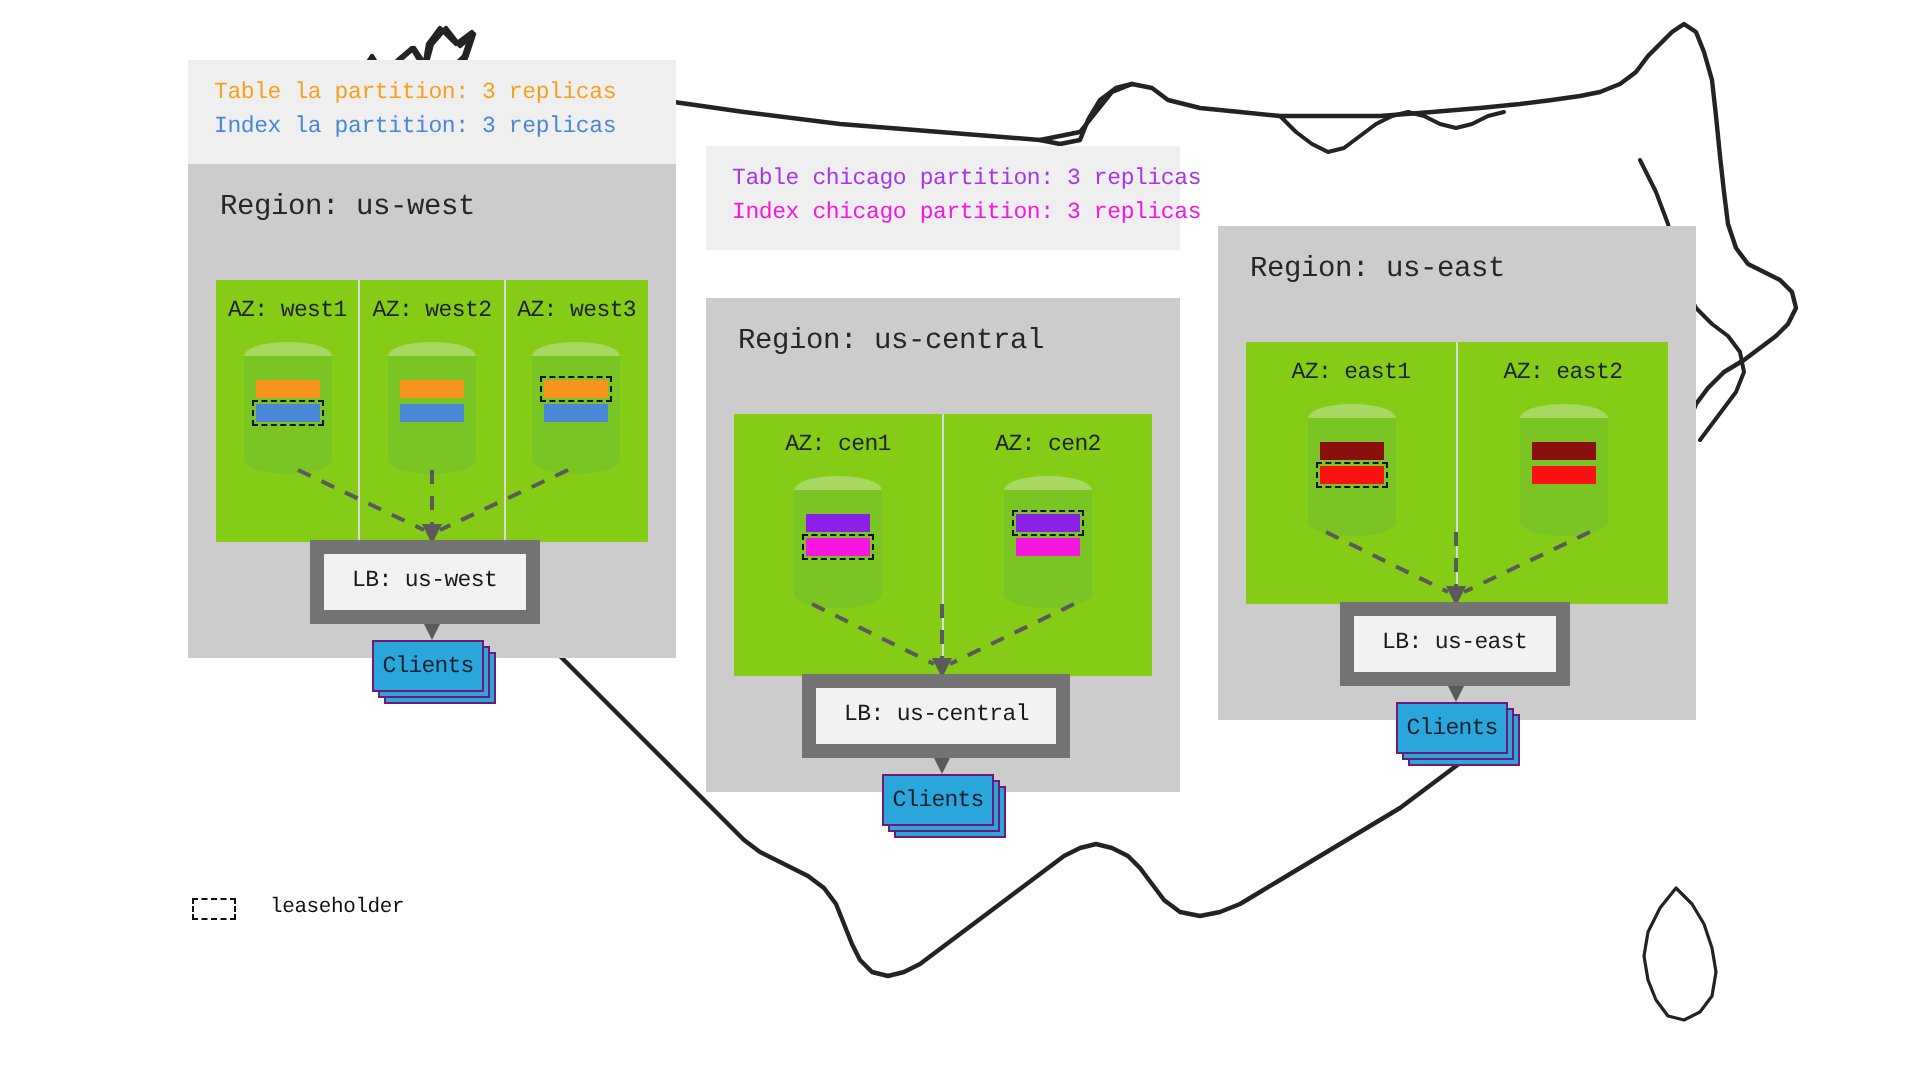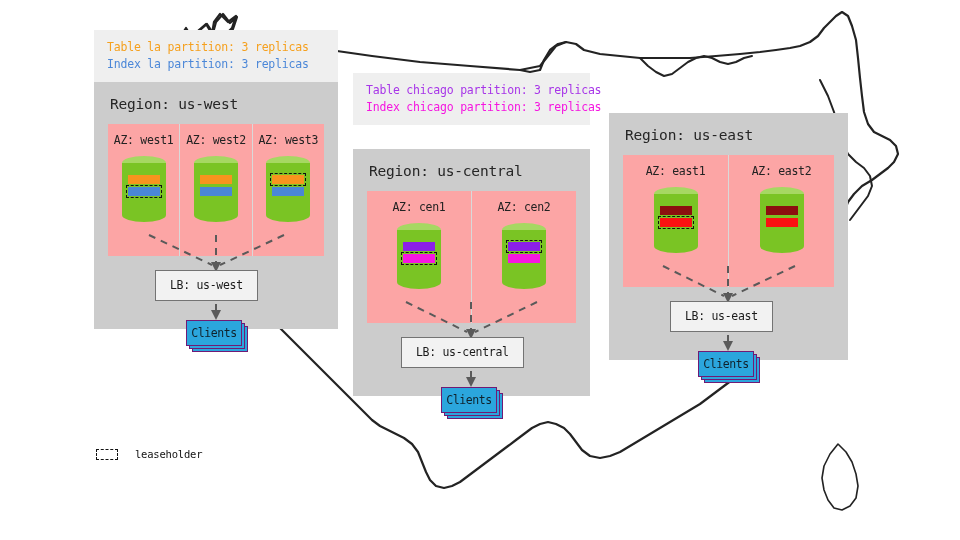--- a/index.html
+++ b/index.html
@@ -2,40 +2,40 @@
 <html><head>
 <meta charset="utf-8">
 <style>
   * { box-sizing: border-box; margin: 0; padding: 0; }
   html, body {
     width: 960px; height: 540px;
     background: #ffffff;
     font-family: "DejaVu Sans Mono", "Liberation Mono", monospace;
     overflow: hidden;
   }
-  #stage { position: relative; width: 960px; height: 540px; }
+  #stage { position: relative; width: 960px; height: 540px; font-family: Liberation Mono, monospace; }
 
   
   #usmap { position: absolute; left: 0; top: 0; width: 960px; height: 540px; }
 
   
   .region { position: absolute; }
   .legend-band {
     background: #efefef;
     padding: 9px 13px 10px 13px;
     line-height: 1.45;
   }
   .legend-line { font-size: 11.5px; white-space: nowrap; letter-spacing: -0.2px; }
   .region-body { background: #cccccc; position: relative; }
   .region-title {
     font-size: 14.5px; color: #262626;
-    padding: 14px 0 12px 16px; letter-spacing: -0.2px;
+    padding: 14px 0 28px 16px; letter-spacing: -0.2px;
   }
   .az-strip {
-    background: #fca5a5;
+    background: #84cc16;
     display: flex; margin: 0 14px;
     position: relative;
   }
   .az-cell {
     flex: 1 1 0; position: relative;
     border-right: 1px solid #d9d9d9;
     padding-top: 9px;
   }
   .az-cell:last-child { border-right: none; }
   .az-label {
@@ -67,21 +67,21 @@
     outline: 1.6px dashed #111;
     outline-offset: 1px;
   }
 
   
   .conn { position: absolute; left: 0; top: 0; width: 100%; height: 100%; pointer-events: none; }
 
   
   .lb-box {
     position: absolute;
-    background: #f2f2f2; border: 1px solid #737373;
+    background: #f2f2f2; border: 7px solid #737373;
     font-size: 11.5px; color: #1a1a1a;
     padding: 7px 14px 8px 14px; white-space: nowrap;
     letter-spacing: -0.3px;
   }
   
   .clients {
     position: absolute; width: 56px; height: 26px;
   }
   .clients .sheet {
     position: absolute; background: #2ba6dd; border: 1px solid #701a75;

